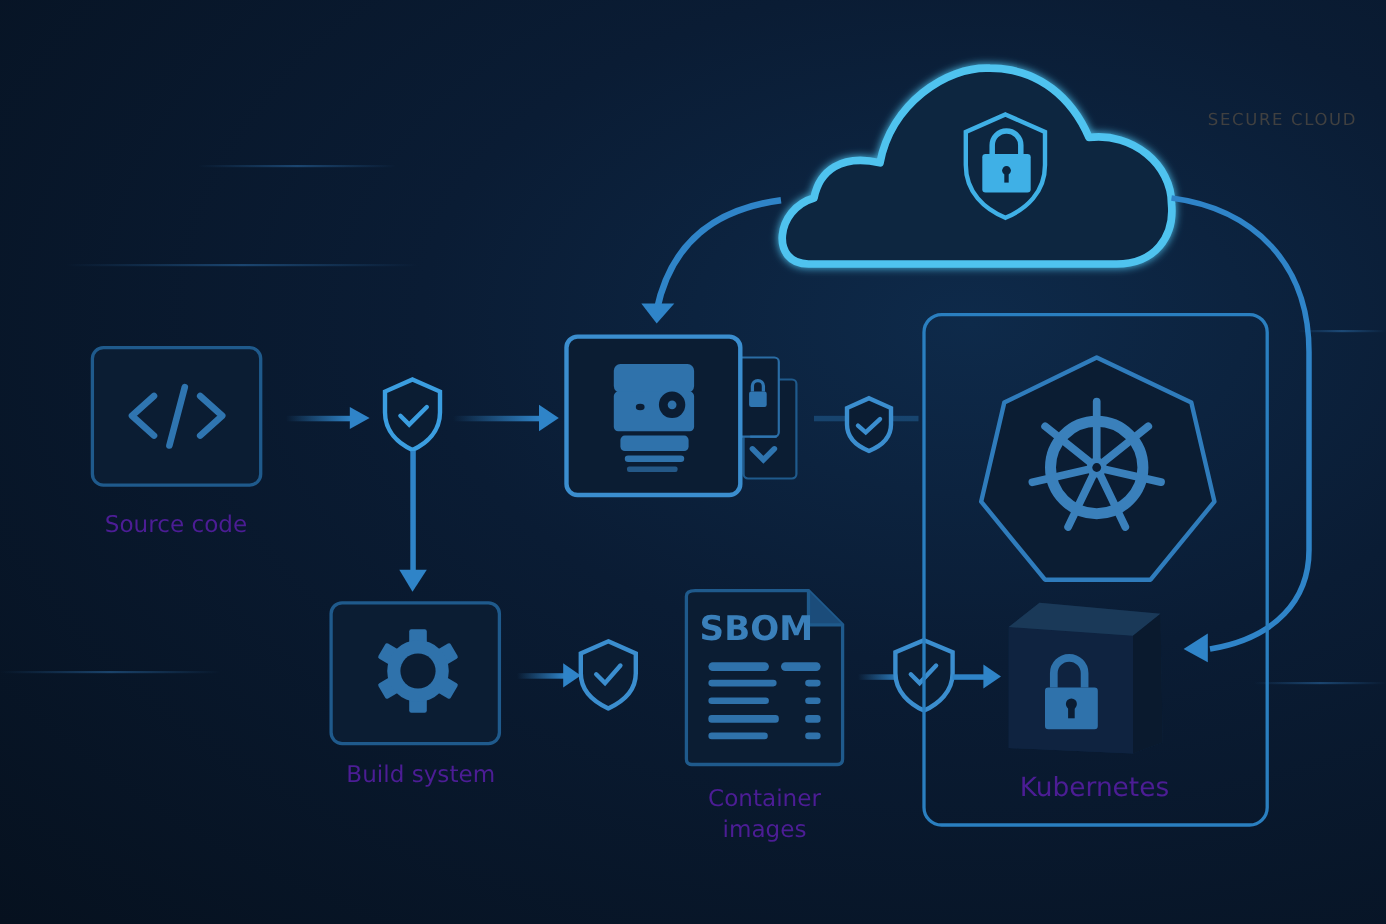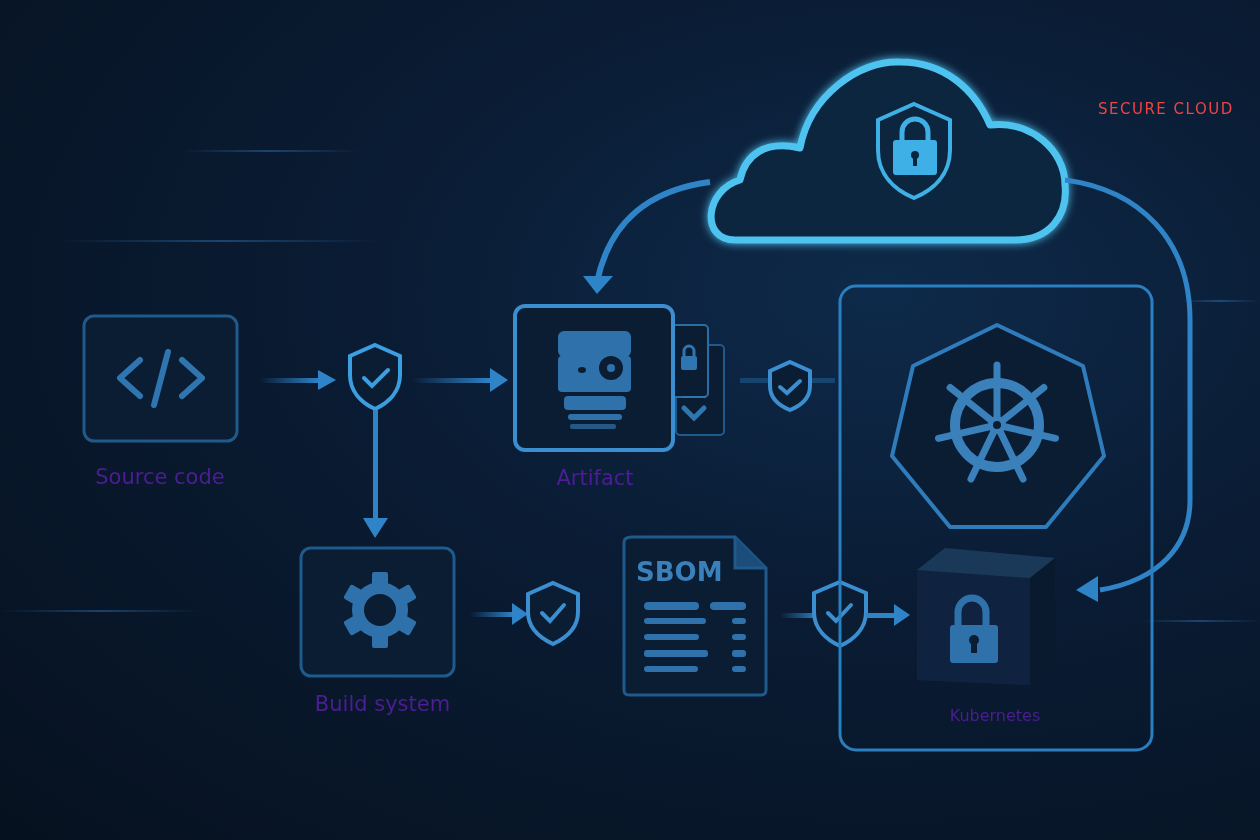--- a/index.html
+++ b/index.html
@@ -2,21 +2,21 @@
 <html><head>
 <meta charset="utf-8">
 <style>
   html,body{margin:0;padding:0;}
   body{width:1260px;height:840px;overflow:hidden;position:relative;
     background:radial-gradient(ellipse at 70% 35%, #0e2a4a 0%, #0a1c34 40%, #06111f 100%);
     font-family:"DejaVu Sans", sans-serif;}
   .stage{position:absolute;left:0;top:0;width:1260px;height:840px;}
   .streak{position:absolute;height:2px;background:linear-gradient(90deg,rgba(40,120,200,0),rgba(60,150,230,.35),rgba(40,120,200,0));}
   .lbl{position:absolute;color:#4c1d95;font-size:21px;text-align:center;line-height:28px;}
-  .tag{position:absolute;color:#ef4444;font-size:15px;letter-spacing:1.5px;}
+  .tag{position:absolute;color:#404040;font-size:15px;letter-spacing:1.5px;}
   svg.overlay{position:absolute;left:0;top:0;}
 </style>
 </head>
 <body>
 
 <div class="stage">
 
   <div class="streak" style="left:60px;top:240px;width:320px;"></div>
   <div class="streak" style="left:0;top:610px;width:200px;"></div>
   <div class="streak" style="left:1140px;top:620px;width:120px;"></div>
@@ -184,22 +184,25 @@
         </g>
       </g>
     </g>
   </svg>
 
   <div class="tag" style="left:1098px;top:100px;">SECURE CLOUD</div>
 
   <div class="lbl" style="left:70px;top:463px;width:180px;">Source code</div>
 
   <div class="lbl" style="left:510px;top:464px;width:170px;">
-    <div>Artifact</div>
   </div>
 
   <div class="lbl" style="left:290px;top:690px;width:185px;">Build system</div>
 
-  <div class="lbl" style="left:636px;top:558px;width:90px;font-size:26px;font-weight:bold;color:#3a80bb;text-align:left;">SBOM</div>
-
-
-  <div class="lbl" style="left:895px;top:702px;width:200px;font-size:16px;">Kubernetes</div>
+  <div class="lbl" style="left:636px;top:558px;width:90px;font-size:31px;font-weight:bold;color:#3a80bb;text-align:left;">SBOM</div>
+
+  <div class="lbl" style="left:610px;top:712px;width:170px;">
+    <div>Container</div>
+    <div>images</div>
+  </div>
+
+  <div class="lbl" style="left:895px;top:702px;width:200px;font-size:24px;">Kubernetes</div>
 </div>
 
 </body></html>

